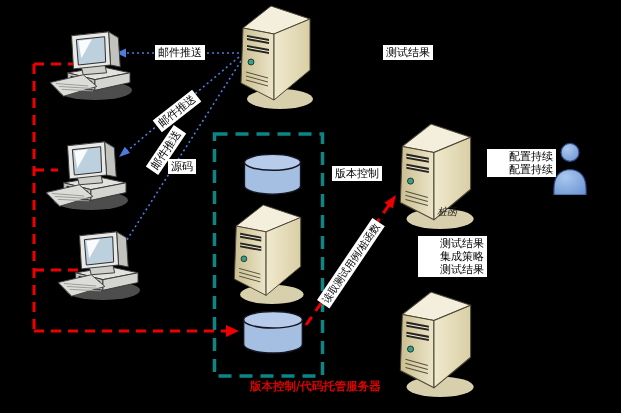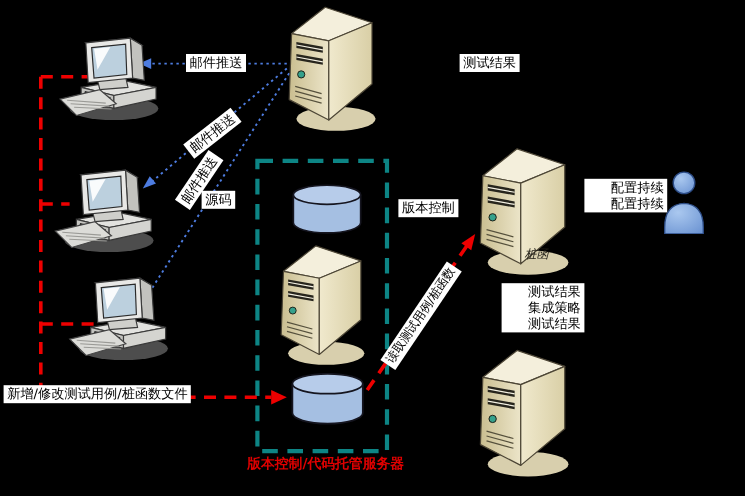--- a/index.html
+++ b/index.html
@@ -7,21 +7,21 @@
          font-family:"DejaVu Sans","Liberation Sans",sans-serif;}
   #stage svg{display:block;}
   .layer{position:absolute;left:0;top:0;}
   .node{position:absolute;}
   .lbl{position:absolute;background:#fff;color:#000;font-size:11px;line-height:13px;
        padding:1px 3px;white-space:nowrap;z-index:30;}
   .lbl.rot{transform:translate(-50%,-50%) rotate(var(--r));transform-origin:center;}
   .lbl.multiline{white-space:normal;text-align:center;}
   .lbl.multiline span{display:block;margin-left:19px;}
   .boxtitle{position:absolute;background:transparent;color:#e00000;font-weight:bold;
-            font-size:11.5px;white-space:nowrap;z-index:30;letter-spacing:0px;}
+            font-size:11.5px;white-space:nowrap;z-index:30;letter-spacing:0px;margin-left:44px;}
   .frag{position:absolute;background:transparent;color:#1d1b14;font-size:10px;
         white-space:nowrap;z-index:25;font-style:italic;}
 </style>
 </head>
 <body>
 
 <div id="stage">
 
   <svg width="0" height="0" style="position:absolute" aria-hidden="true">
     <defs>
@@ -156,19 +156,18 @@
     <span>配置持续</span>
     <span>配置持续</span>
   </div>
 
   <div class="lbl multiline" style="left:418px;top:236px">
     <span>测试结果</span>
     <span>集成策略</span>
     <span>测试结果</span>
   </div>
 
-  <div class="lbl" style="left:3px;top:321px">新增/修改测试用例/桩函数文件</div>
 
   <div class="lbl rot" style="left:351px;top:263px;--r:-56deg;font-size:10px">读取测试用例/桩函数</div>
 
   <div class="boxtitle" style="left:206px;top:379px">版本控制/代码托管服务器</div>
 
 </div>
 
 </body></html>

